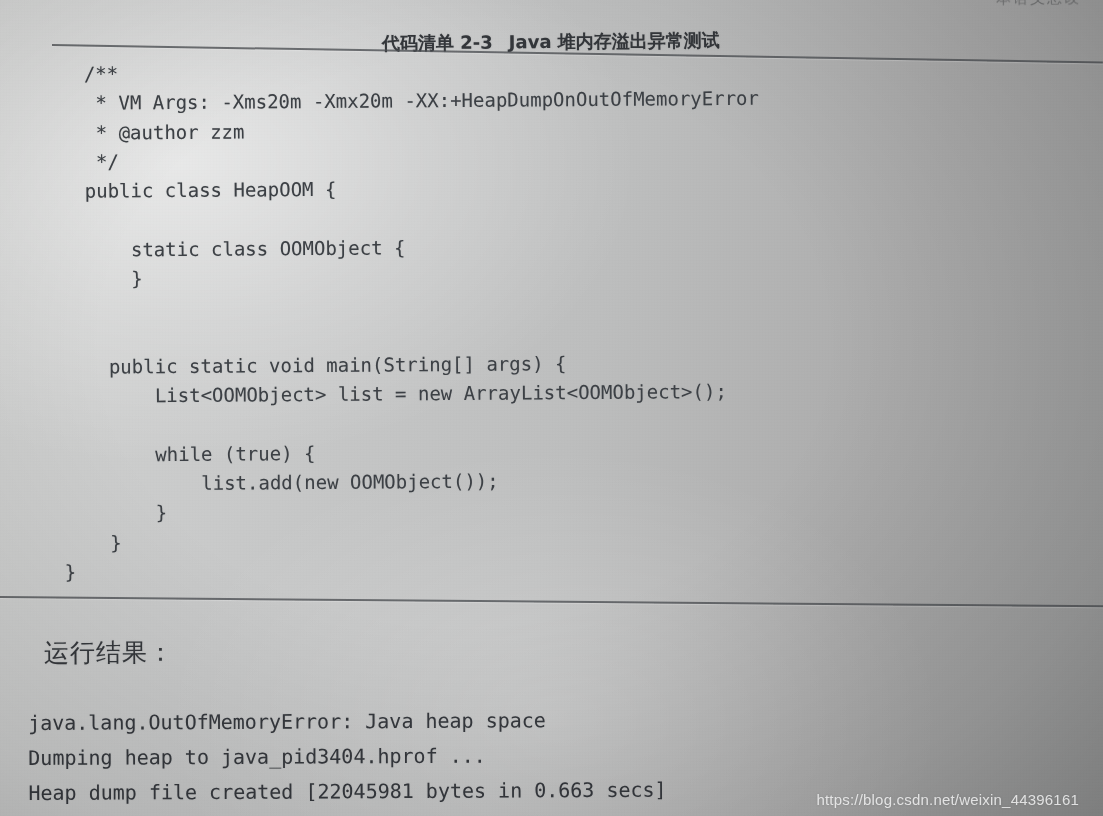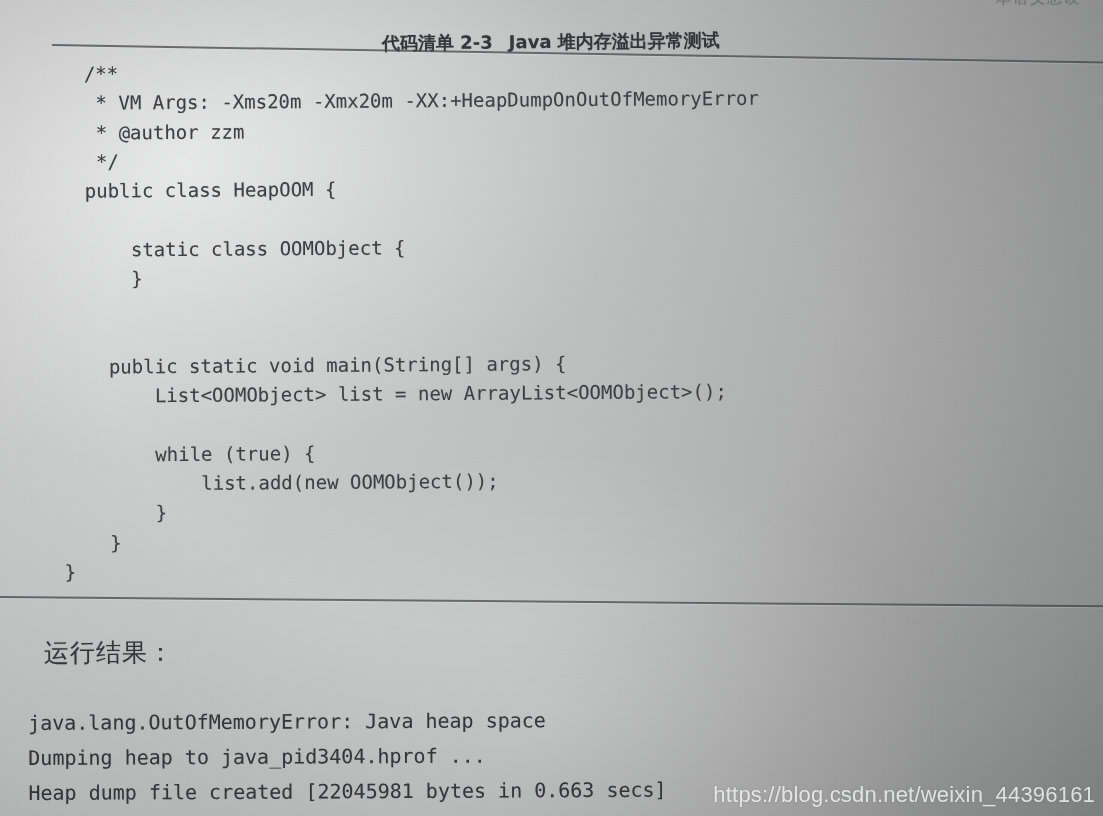--- a/index.html
+++ b/index.html
@@ -140,23 +140,23 @@
     transform: rotate(-0.3deg);
     transform-origin: left top;
     text-shadow: 0 0 1px rgba(150,152,154,0.55);
   }
   .console .ln { display: block; height: 35px; }
 
   
   .watermark {
     position: absolute;
     bottom: 8px;
-    right: 8px;
+    right: 24px;
     font-family: "Liberation Sans", sans-serif;
-    font-size: 22px;
+    font-size: 15px;
     color: rgba(250,250,250,0.80);
     letter-spacing: 0.2px;
     white-space: nowrap;
     text-shadow: 0 0 2px rgba(90,92,94,0.35);
   }
 </style>
 </head>
 <body>
 
 <div id="page">

